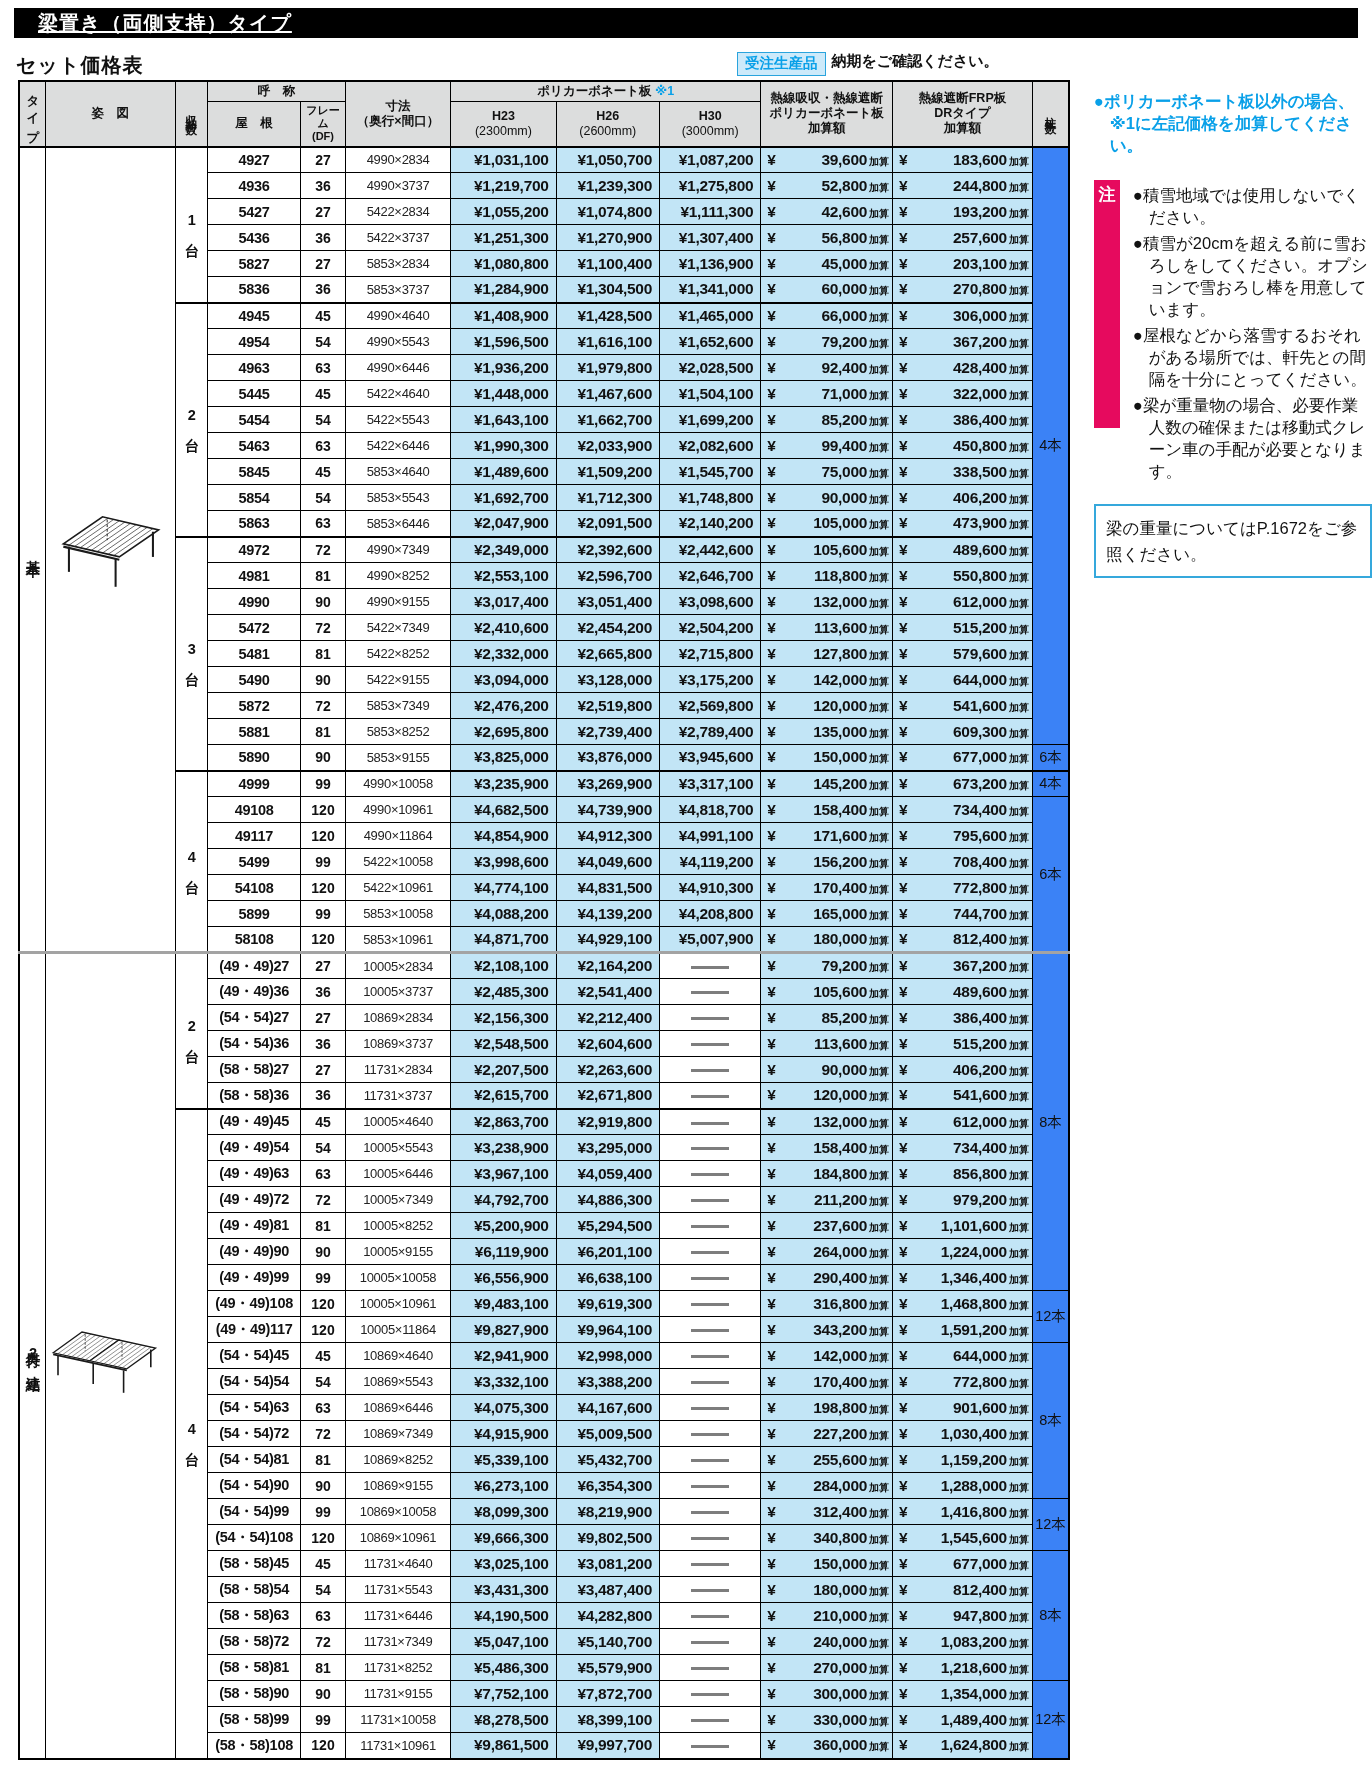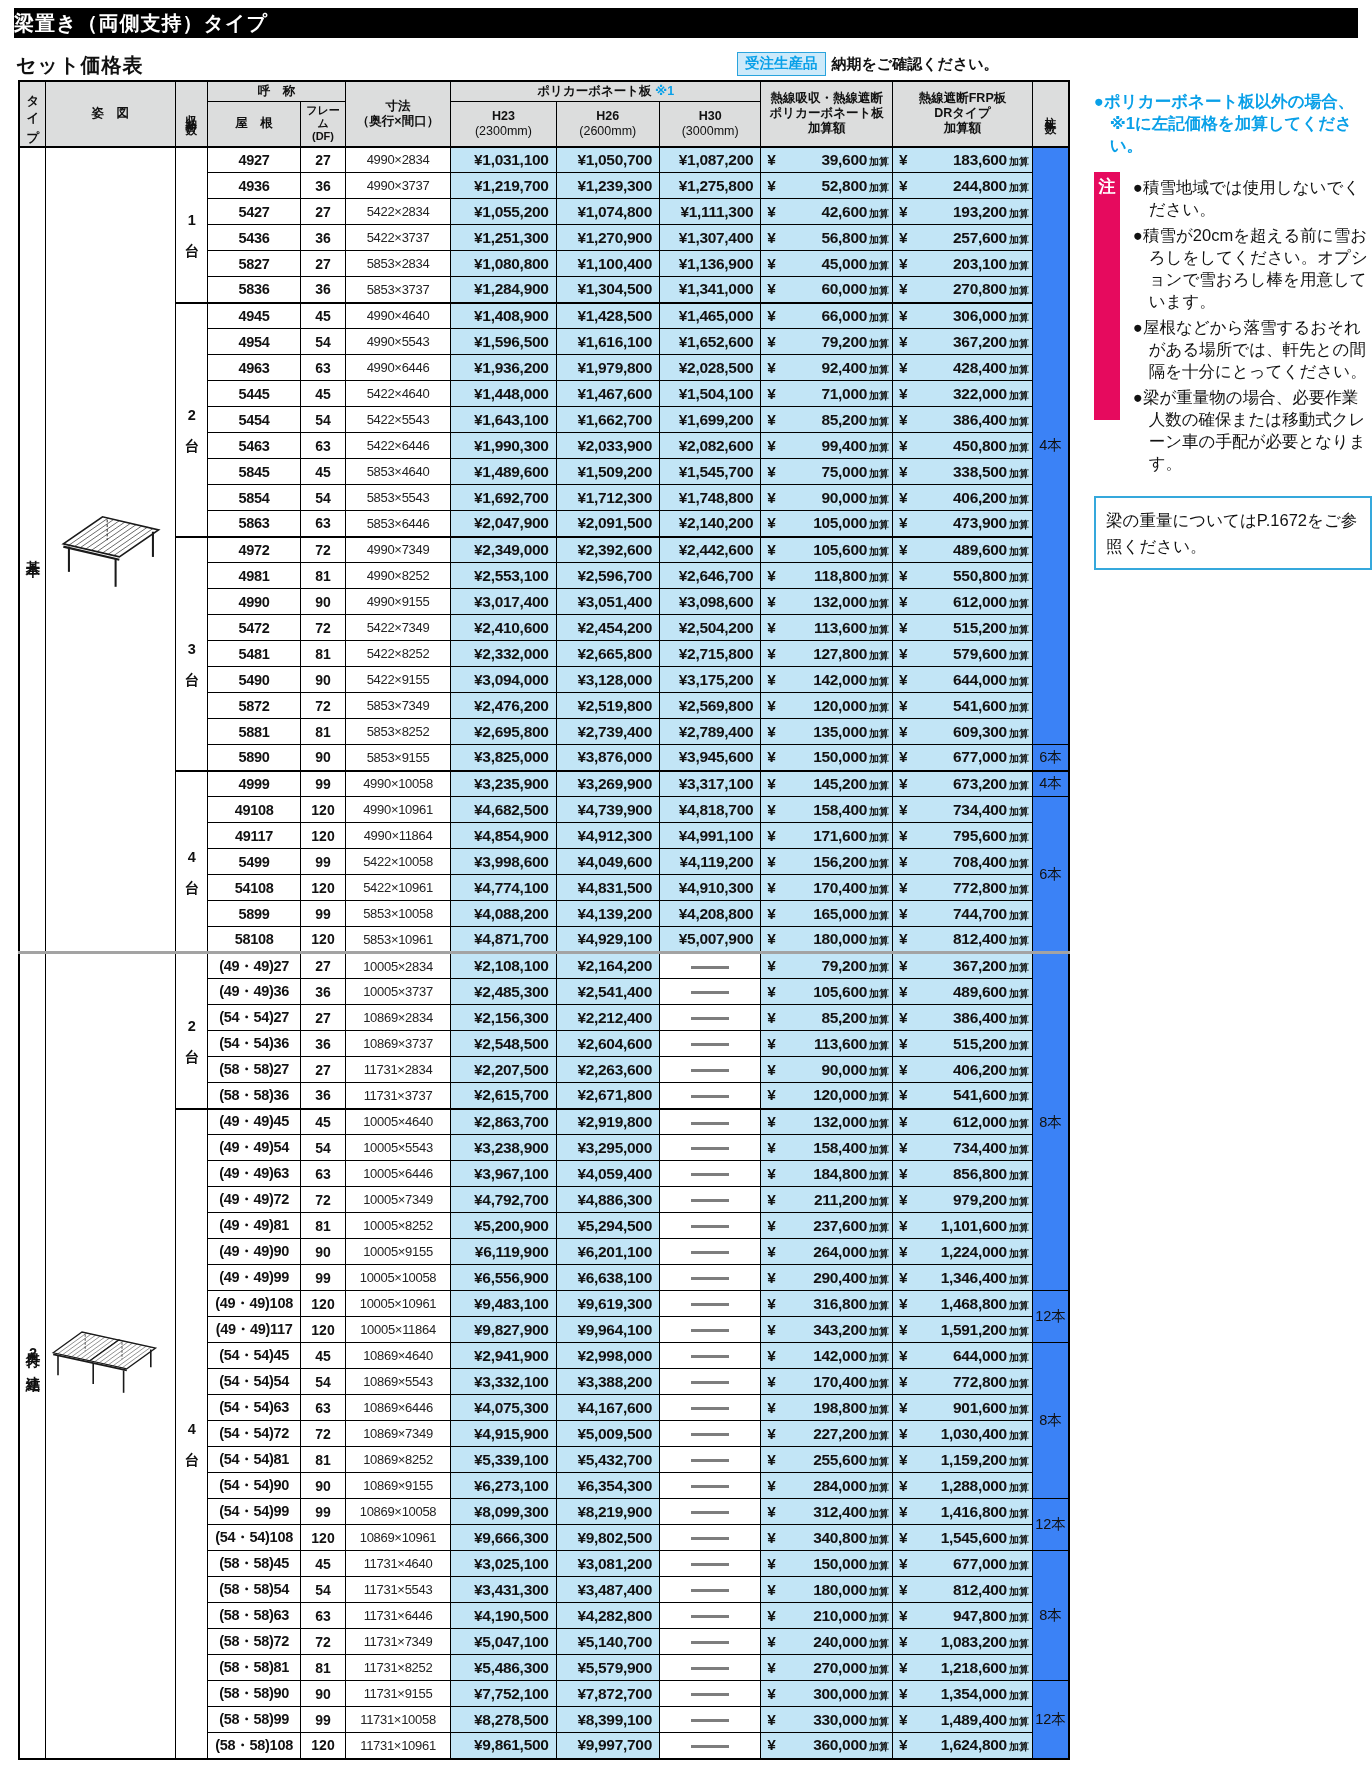--- a/index.html
+++ b/index.html
@@ -4,25 +4,25 @@
 <style>
   html,body{margin:0;padding:0}
   body{
     width:1372px;height:1790px;position:relative;background:#fff;overflow:hidden;
     font-family:"Liberation Sans","DejaVu Sans",sans-serif;color:#111;
     -webkit-font-smoothing:antialiased;
   }
   
   .titlebar{
     position:absolute;left:14px;top:8px;width:1344px;height:30px;background:#000;
-    color:#fff;font-size:20px;font-weight:bold;line-height:30px;padding-left:0;
-    box-sizing:border-box;letter-spacing:1px;
+    color:#fff;font-size:20px;font-weight:bold;line-height:30px;padding-left:24px;
+    box-sizing:border-box;letter-spacing:1px;text-decoration:underline;
   }
   .sec-title{position:absolute;left:16px;top:52px;font-size:20px;font-weight:bold;letter-spacing:1px}
-  .order-note{position:absolute;left:737px;top:52px;display:flex;align-items:center;gap:6px;font-size:15px;font-weight:bold}
+  .order-note{position:absolute;left:737px;top:52px;display:flex;gap:6px;font-size:15px;font-weight:bold}
   .badge{background:#cdeafa;border:1px solid #2aa4dd;color:#09a0e8;padding:1px 7px 2px;font-weight:bold;font-size:14.5px}
   
   table.ptable{
     position:absolute;left:18px;top:80px;border-collapse:collapse;table-layout:fixed;
     width:1052px;border:2px solid #000;
   }
   .ptable th,.ptable td{border:1px solid #000;box-sizing:border-box;padding:0;text-align:center;vertical-align:middle}
   .ptable thead th{background:#dcdddd;font-size:12.5px;font-weight:bold;line-height:1.2;padding:2px 0}
   .ptable thead .l{display:block}
   .cy{color:#09a0e8;font-weight:bold}
@@ -43,21 +43,21 @@
   td.add .val{font-weight:bold;font-size:15.5px;letter-spacing:-0.3px}
   td.add .sfx{font-size:10px;font-weight:bold;margin-left:2px}
   td.blank{background:#fff}
   .dash{display:inline-block;width:38px;height:3px;background:#7d7d7d;vertical-align:middle}
   td.pillar{font-size:14.5px;background:#3b82f6}
   tr.grp td{border-top:2px solid #000}
   tr.sec td{border-top:3px solid #a3a3a3}
   tbody tr:first-child td{border-top:2px solid #000}
   
   .notes{position:absolute;left:1094px;top:90px;width:278px;font-size:16.5px;line-height:22px}
-  .note-blue{color:#09a0e8;margin:0 0 16px;text-indent:-0.95em;padding-left:0.95em;font-weight:bold}
+  .note-blue{color:#09a0e8;margin:0 0 24px;text-indent:-0.95em;padding-left:0.95em;font-weight:bold}
   .chu-row{display:flex;gap:9px;align-items:flex-start}
   .chu-bar{width:26px;height:248px;background:#e60a5e;color:#fff;text-align:center;
     font-size:17px;font-weight:bold;padding-top:4px;flex:none;box-sizing:border-box}
   .chu-notes{flex:1}
   .chu-notes p{margin:4px;text-indent:-0.95em;padding-left:0.95em}
   .ref-box{margin-top:18px;border:2px solid #35a8dc;padding:9px 10px;line-height:26px}
 </style>
 </head>
 <body>
 

